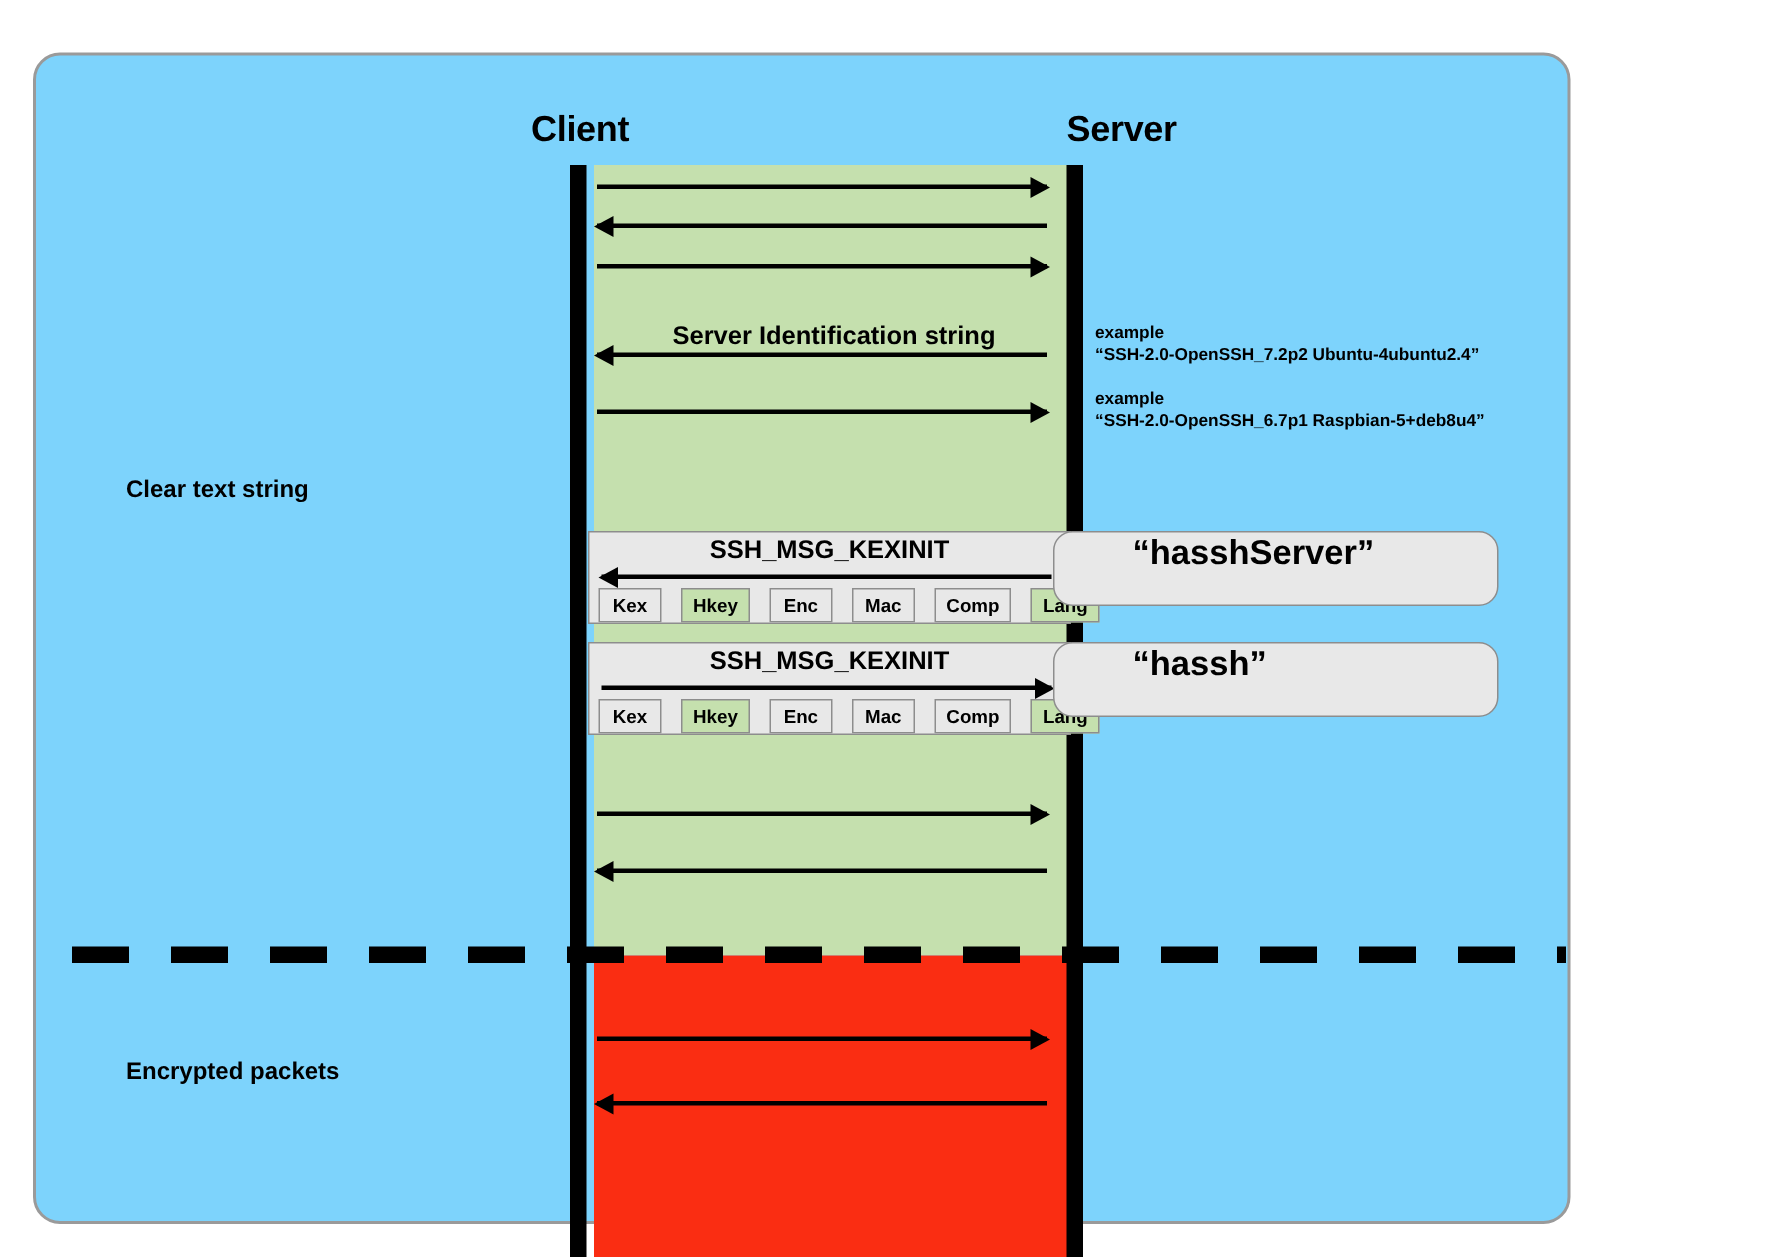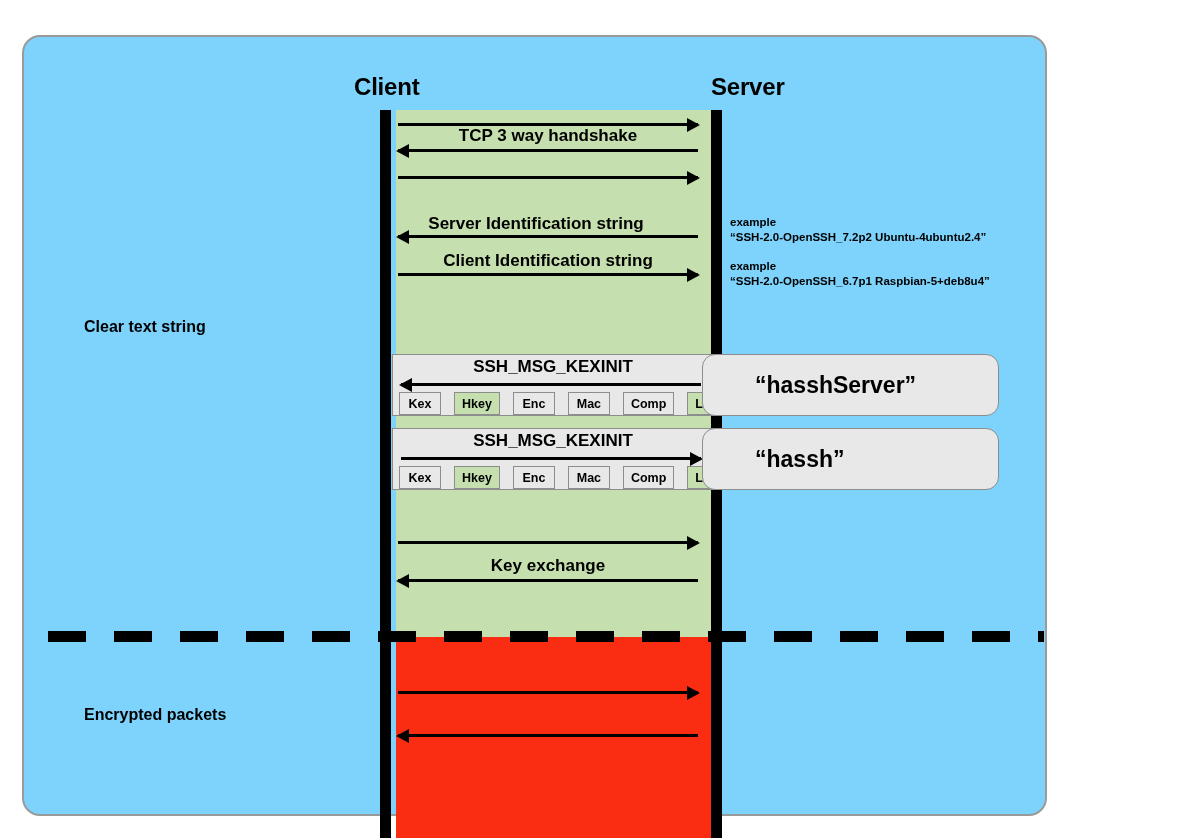--- a/index.html
+++ b/index.html
@@ -39,23 +39,23 @@
              font-size:17px;font-weight:bold;}
   .kex-arrow{position:absolute;height:3px;background:#000;top:28px;}
   .cells{position:absolute;left:7px;top:37px;display:flex;gap:14px;}
   .cell{height:23px;min-width:42px;padding:0 7px;box-sizing:border-box;
         display:flex;align-items:center;justify-content:center;
         font-size:12.5px;font-weight:bold;background:#e8e8e8;border:1px solid #8d8d8d;
         margin-left:-1px;}
   .cell.hl{background:#c5e0ae;}
 
   
-  .bubble{position:absolute;left:678px;width:297px;height:62px;background:#e8e8e8;
+  .bubble{position:absolute;left:678px;width:297px;height:50px;background:#e8e8e8;
           border:1px solid #8d8d8d;border-radius:13px;box-sizing:border-box;
-          display:flex;align-items:center;}
+          display:flex;align-items:flex-start;}
   .bubble span{font-size:23px;font-weight:bold;padding-left:52px;}
 
   
   .divider{position:absolute;left:24px;top:594px;width:996px;height:11px;
       background:repeating-linear-gradient(to right,#000 0 38px,transparent 38px 66px);}
 
   .sidelabel{position:absolute;font-size:16px;font-weight:bold;white-space:nowrap;}
 </style>
 </head>
 <body>
@@ -65,28 +65,26 @@
   <div class="band-green"></div>
   <div class="band-red"></div>
 
   <div class="lifeline client"></div>
   <div class="lifeline server"></div>
 
   <div class="role client">Client</div>
   <div class="role server">Server</div>
 
   <div class="arrow r" style="left:374px;top:86px;width:300px;"></div>
-  <div class="alabel" style="left:374px;top:89px;width:300px;">TCP 3 way handshake</div>
   <div class="arrow l" style="left:374px;top:112px;width:300px;"></div>
   <div class="arrow r" style="left:374px;top:139px;width:300px;"></div>
 
-  <div class="alabel" style="left:362px;top:177px;width:300px;">Server Identification string</div>
+  <div class="alabel" style="left:382px;top:177px;width:300px;">Server Identification string</div>
   <div class="arrow l" style="left:374px;top:198px;width:300px;"></div>
 
-  <div class="alabel" style="left:374px;top:214px;width:300px;">Client Identification string</div>
   <div class="arrow r" style="left:374px;top:236px;width:300px;"></div>
 
   <div class="note" style="left:706px;top:178px;">example</div>
   <div class="note" style="left:706px;top:193px;">“SSH-2.0-OpenSSH_7.2p2 Ubuntu-4ubuntu2.4”</div>
   <div class="note" style="left:706px;top:222px;">example</div>
   <div class="note" style="left:706px;top:237px;">“SSH-2.0-OpenSSH_6.7p1 Raspbian-5+deb8u4”</div>
 
   <div class="kex-panel" style="top:317px;">
     <div class="kex-title">SSH_MSG_KEXINIT</div>
     <div class="kex-arrow l" style="left:8px;width:300px;">
@@ -118,21 +116,20 @@
   </div>
 
   <div class="bubble" style="top:317px;">
     <span>“hasshServer”</span>
   </div>
   <div class="bubble" style="top:391px;">
     <span>“hassh”</span>
   </div>
 
   <div class="arrow r" style="left:374px;top:504px;width:300px;"></div>
-  <div class="alabel" style="left:374px;top:519px;width:300px;">Key exchange</div>
   <div class="arrow l" style="left:374px;top:542px;width:300px;"></div>
 
   <div class="divider"></div>
 
   <div class="arrow r" style="left:374px;top:654px;width:300px;"></div>
   <div class="arrow l" style="left:374px;top:697px;width:300px;"></div>
 
   <div class="sidelabel" style="left:60px;top:281px;">Clear text string</div>
   <div class="sidelabel" style="left:60px;top:669px;">Encrypted packets</div>
 

